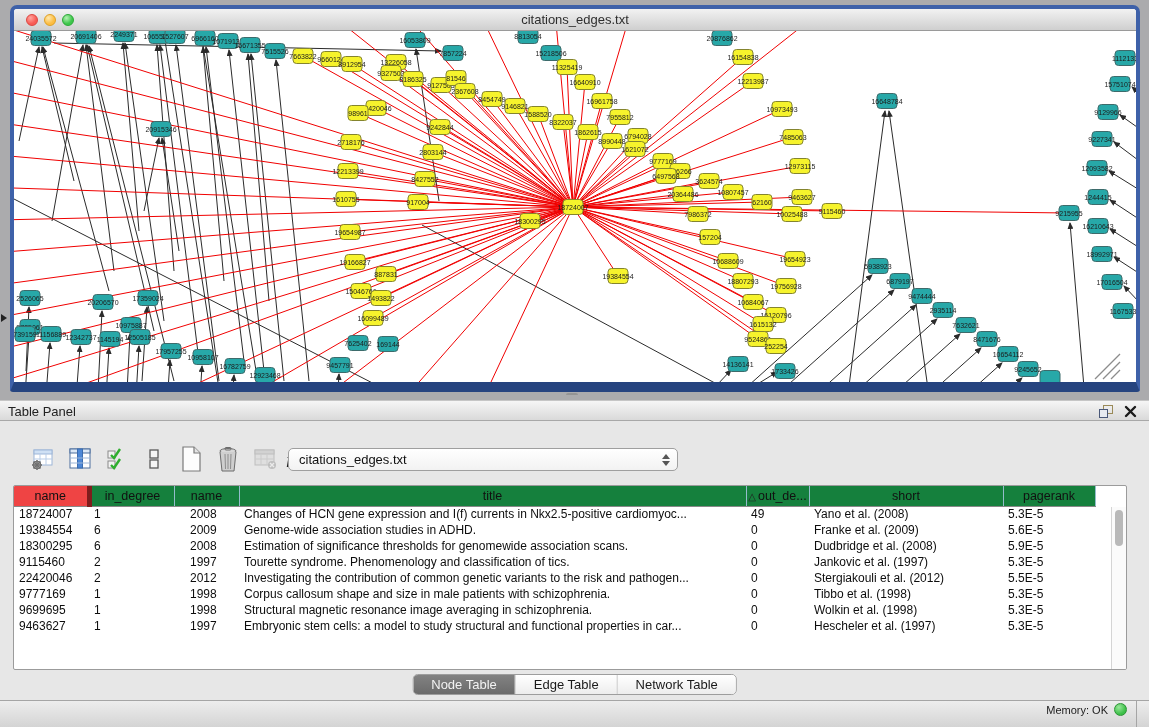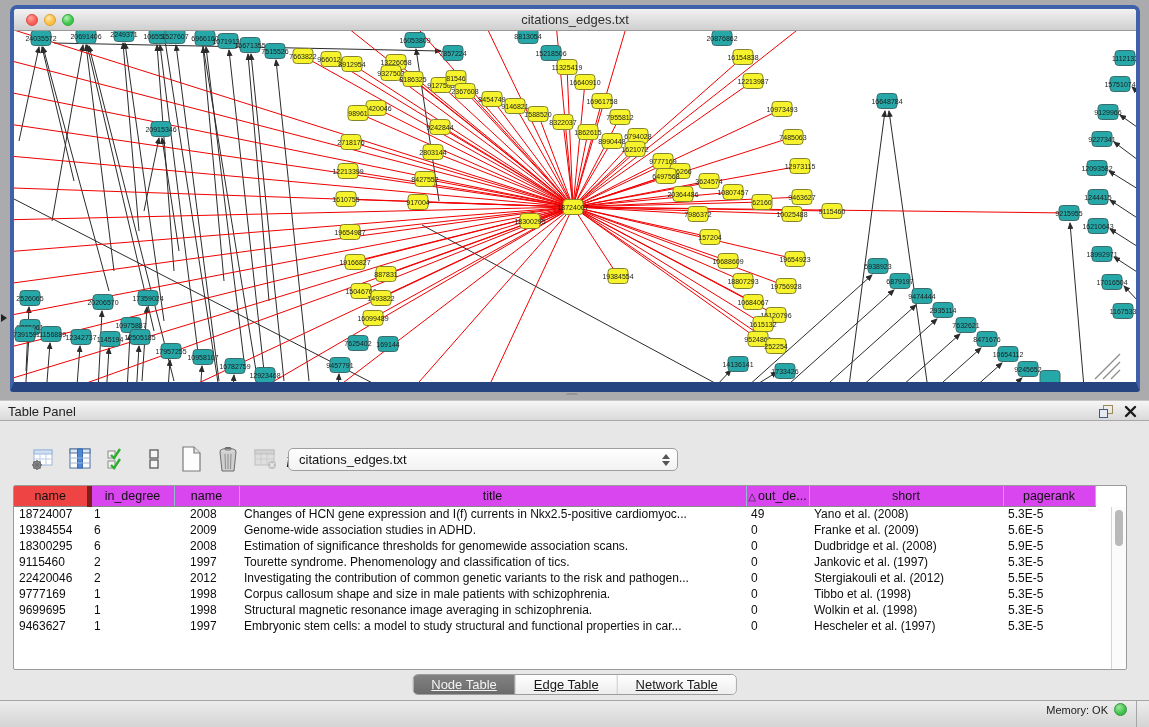--- a/index.html
+++ b/index.html
@@ -45,35 +45,35 @@
     border:1px solid #9f9f9f; border-radius:5px; font-size:13px; color:#111; line-height:21px; padding-left:10px; }
   .combo .stepper { position:absolute; right:6px; top:3px; width:10px; height:16px; }
   .combo .stepper div { width:0; height:0; border-left:4px solid transparent; border-right:4px solid transparent; margin:2px auto; }
   .combo .up { border-bottom:5px solid #555; }
   .combo .down { border-top:5px solid #555; }
 
   
   .tbl-wrap { position:absolute; left:13px; top:64px; width:1114px; height:185px; background:#fff;
     border:1px solid #9b9b9b; border-radius:2px; overflow:hidden; }
   table.data { border-collapse:collapse; table-layout:fixed; width:1081px; }
-  table.data th { height:20px; background:#d946ef; border-right:1px solid #94bccb; border-bottom:1px solid #888;
+  table.data th { height:20px; background:#15803d; border-right:1px solid #94bccb; border-bottom:1px solid #888;
     font-weight:normal; font-size:12.5px; color:#111; text-align:center; overflow:hidden; white-space:nowrap; }
   table.data th.selected { background:#ef4444; border-right:5px solid #7f1d1d;text-align:center; }
   table.data td { height:16px; font-size:12px; color:#0d0d0d; padding-left:5px; white-space:nowrap; overflow:hidden; }
   table.data td.c2 { padding-left:16px; }
   .w0{width:75px}.w1{width:85px}.w2{width:65px}.w3{width:507px}.w4{width:63px}.w5{width:194px}.w6{width:92px}
   .sort-glyph { font-size:10px; margin-right:2px; color:#222; }
   .vscroll { position:absolute; right:0; top:21px; bottom:0; width:15px; background:#fbfbfb; border-left:1px solid #d5d5d5; }
   .vthumb { position:absolute; left:3px; top:3px; width:8px; height:36px; background:#b9b9b9; border-radius:5px; }
 
   
   .tabs { position:absolute; left:50%; transform:translateX(-50%); top:253px; height:21px; display:flex;
     border:1px solid #9d9d9d; border-radius:5px; overflow:hidden; background:#fff; }
   .tab { padding:0 18px; font-size:13px; line-height:19px; background:linear-gradient(#ffffff,#ededed);
-    color:#1a1a1a; border-right:1px solid #bdbdbd; cursor:pointer;text-decoration:underline; }
+    color:#1a1a1a; border-right:1px solid #bdbdbd; cursor:pointer; }
   .tab:last-child { border-right:none; }
   .tab.active { background:linear-gradient(#828282,#6b6b6b); color:#f3f3f3; }
 
   
   .status-bar { position:absolute; left:0; top:700px; width:1149px; height:27px;
     background:linear-gradient(#ededed,#d4d4d4); border-top:1px solid #a5a5a5; }
   .status-right { position:absolute; right:22px; top:2px; display:flex; align-items:center; }
   .mem-label { font-size:11px; color:#1c1c1c; margin-right:6px; }
   .led { width:13px; height:13px; border-radius:50%; background:radial-gradient(circle at 35% 30%, #9ae89b, #3cbf48 65%);
     border:1px solid #2b9334; }

